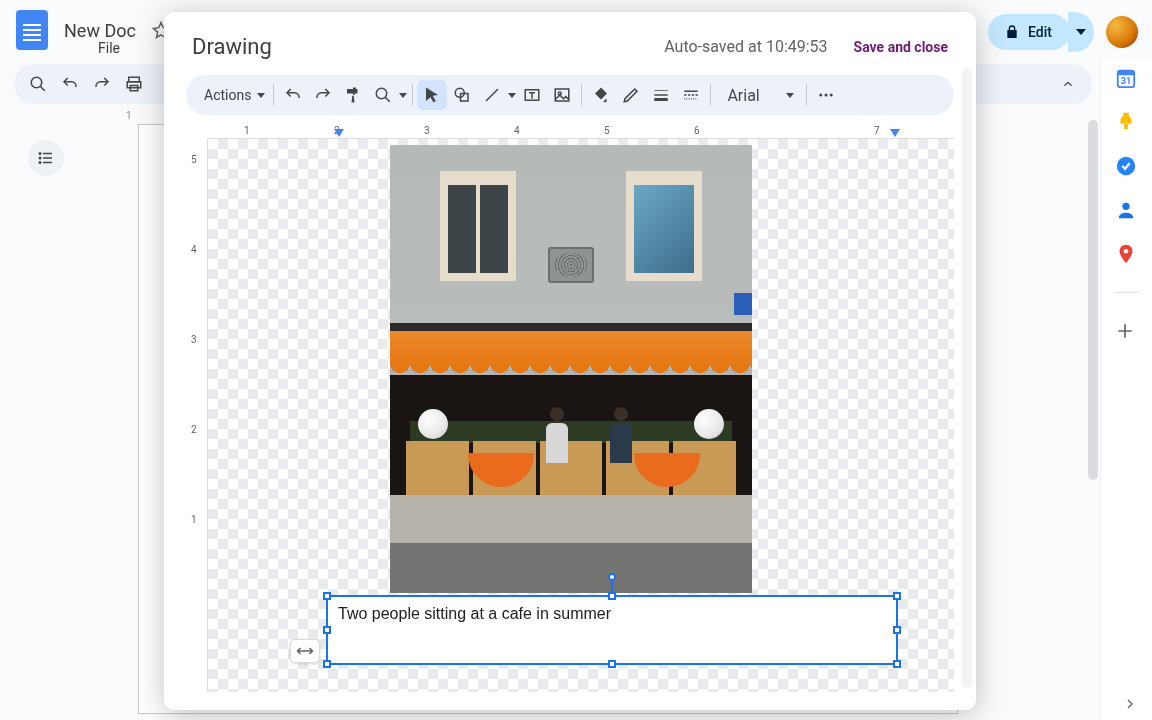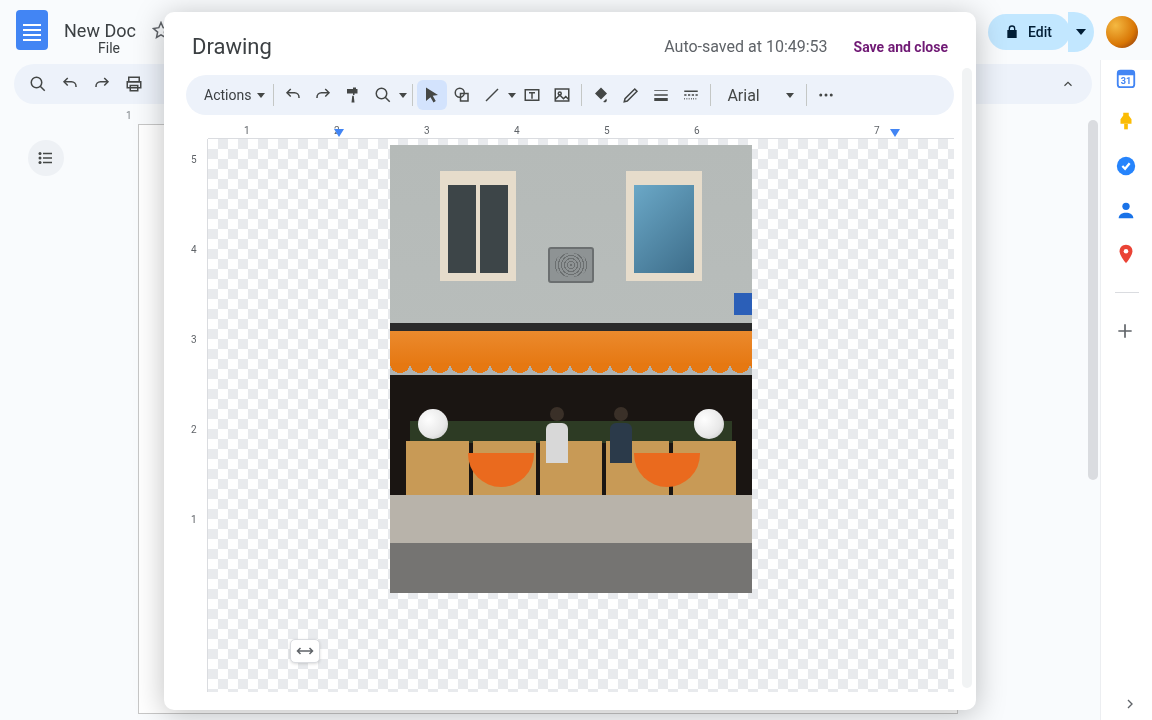--- a/index.html
+++ b/index.html
@@ -418,20 +418,33 @@
             <div class="body"></div>
           </div>
         <div class="person p2">
             <div class="head"></div>
             <div class="body"></div>
           </div>
         <div class="pavement"></div>
         <div class="road"></div>
       </div>
 
+      <div class="textbox-sel">
+        <div class="rot-line"></div>
+        <div class="rot-handle"></div>
+        <div class="txt">Two people sitting at a cafe in summer</div>
+        <div class="sel-handle sh-tl"></div>
+        <div class="sel-handle sh-t"></div>
+        <div class="sel-handle sh-tr"></div>
+        <div class="sel-handle sh-l"></div>
+        <div class="sel-handle sh-r"></div>
+        <div class="sel-handle sh-bl"></div>
+        <div class="sel-handle sh-b"></div>
+        <div class="sel-handle sh-br"></div>
+      </div>
 
       <div class="delete-chip">
         <svg width="18" height="14" viewBox="0 0 24 16" stroke="#5f6368" stroke-width="2" fill="none">
             <path d="M2 8h20M6 4l-4 4 4 4M18 4l4 4-4 4"></path>
           </svg>
       </div>
     </div>
   </div>
 
   <div class="modal-scroll"></div>

